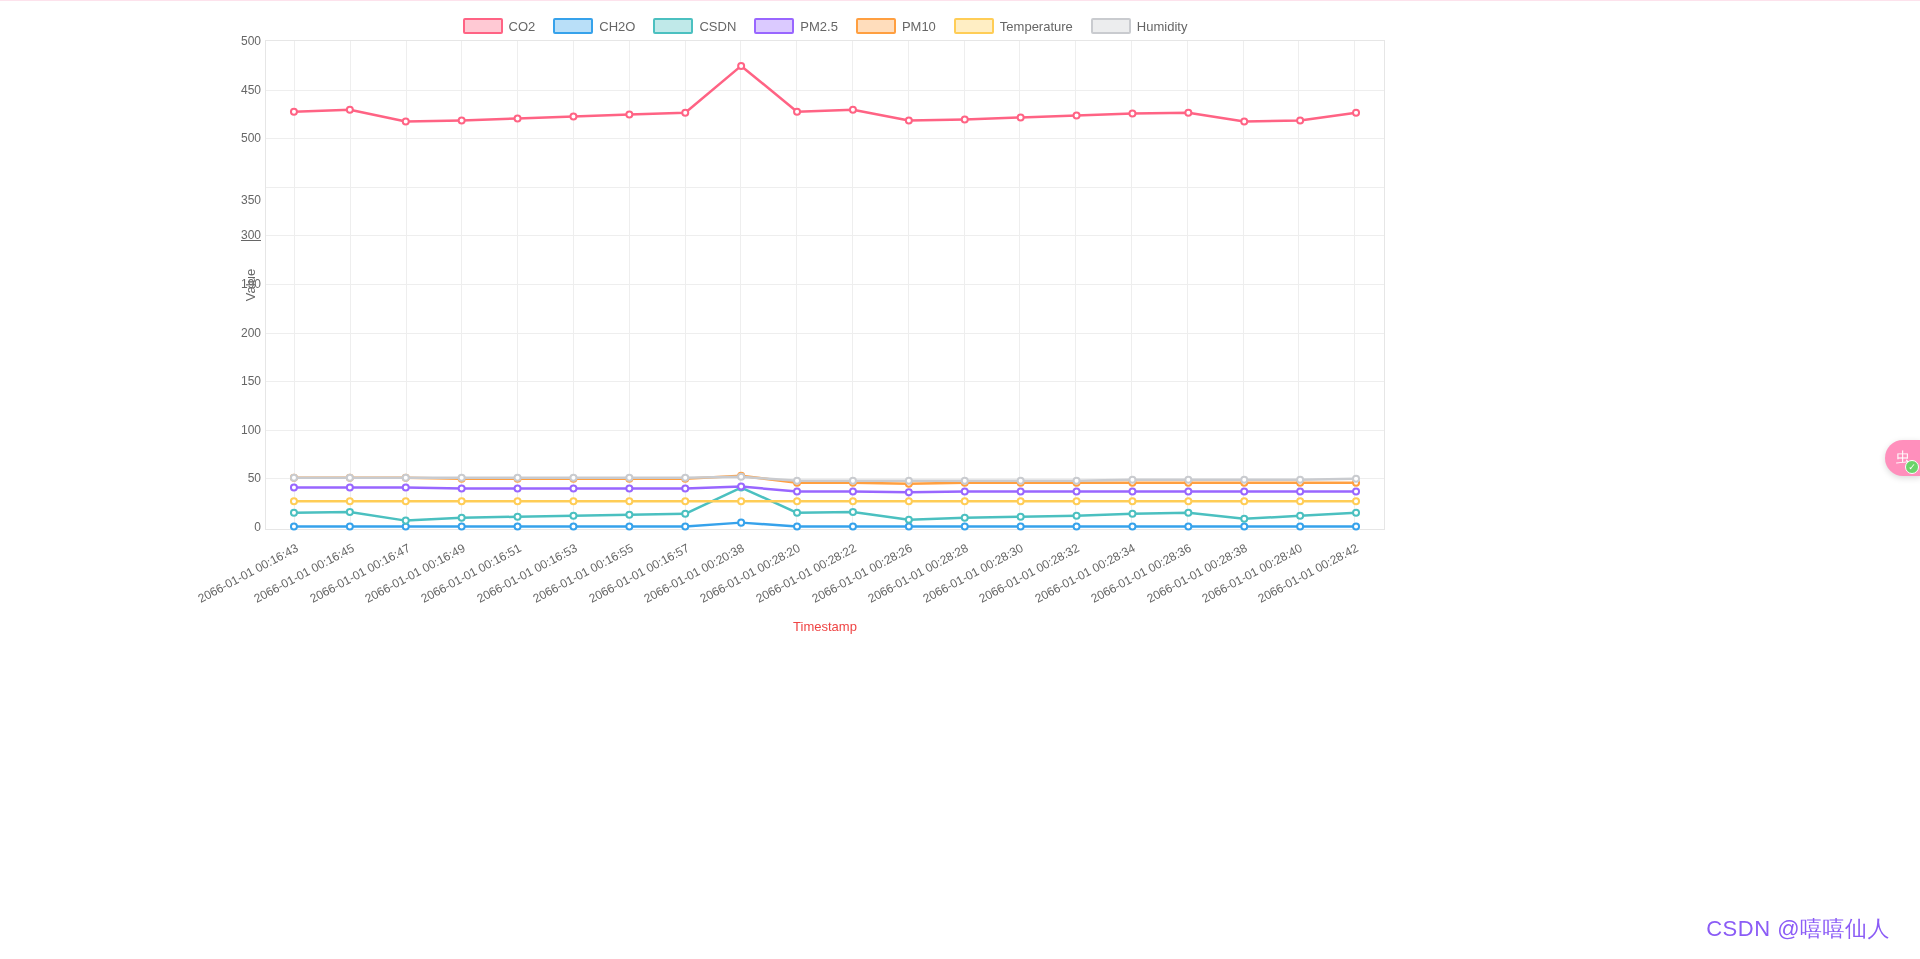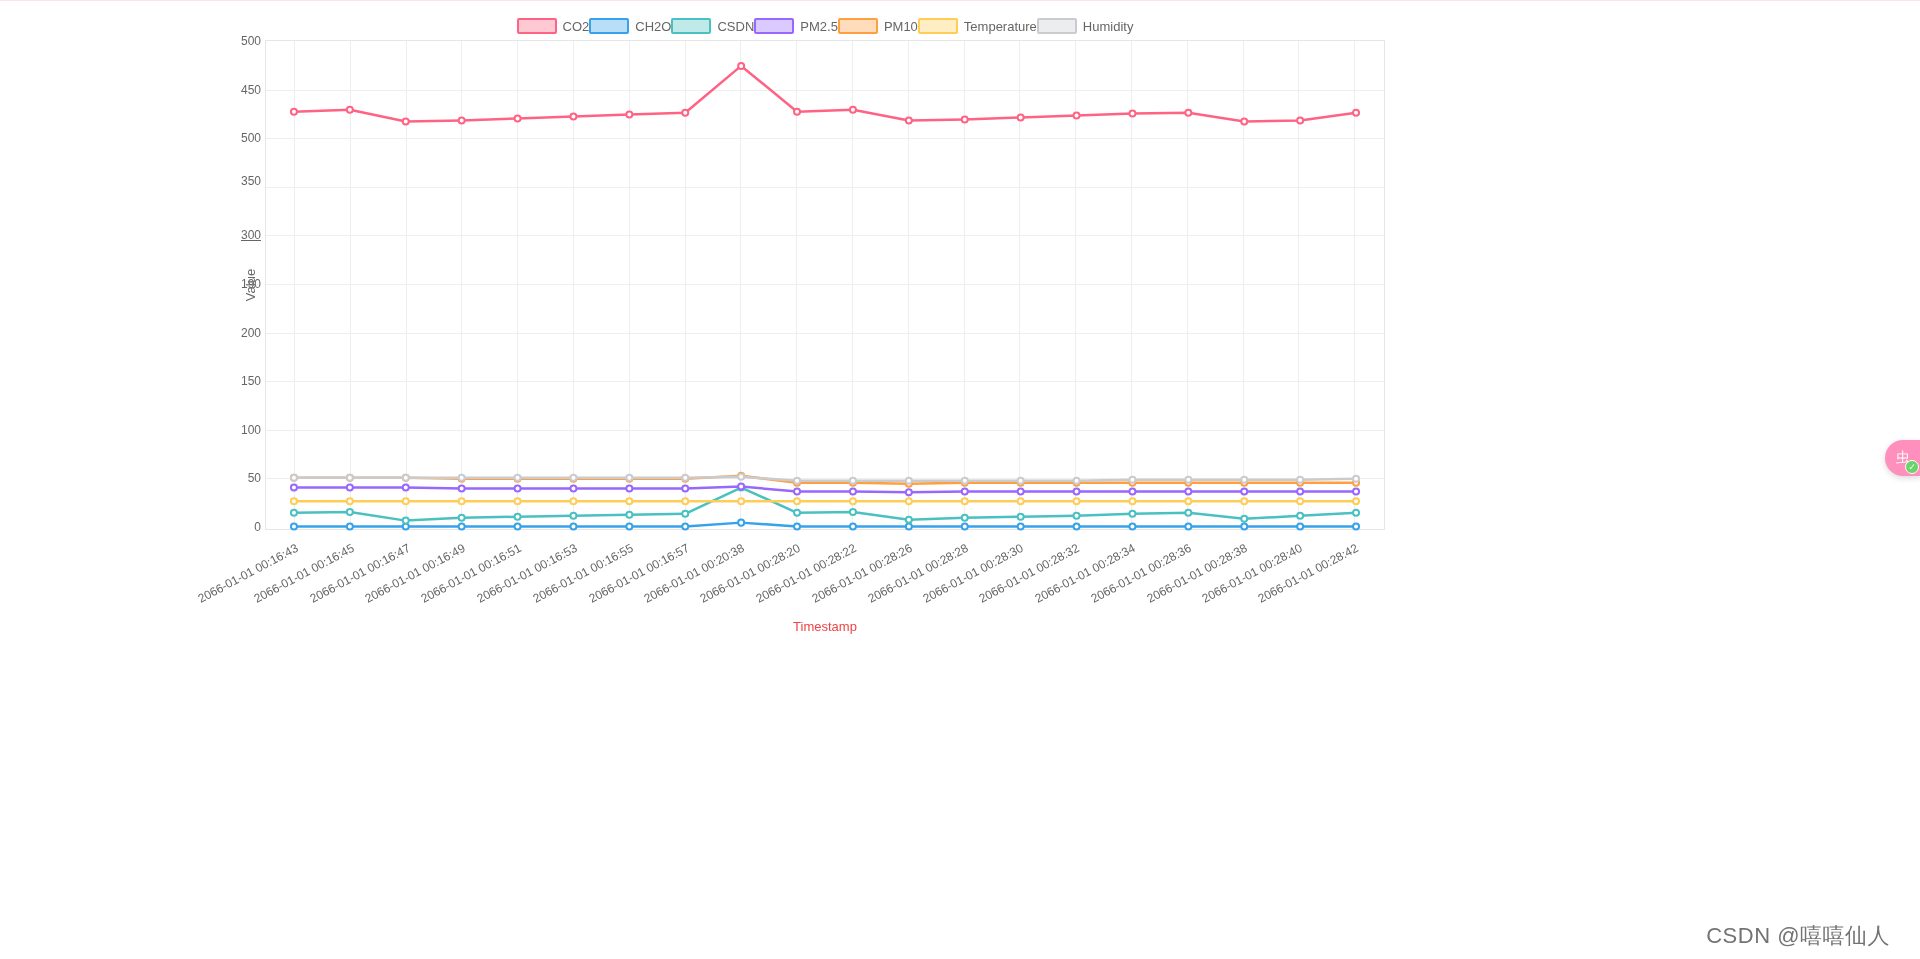--- a/index.html
+++ b/index.html
@@ -27,20 +27,21 @@
     left: 225px;
     top: 18px;
     width: 1200px;
     height: 600px;
   }
 
   
   .legend {
     display: flex;
     justify-content: center;
+    gap: 18px;
     font-size: 13px;
     color: #666;
     margin-bottom: 6px;
     flex-wrap: wrap;
     user-select: none;
   }
   .legend-item {
     display: flex;
     align-items: center;
     gap: 6px;
@@ -125,23 +126,23 @@
     left: 0; top: 0;
     width: 100%;
     height: 100%;
     overflow: visible;
   }
 
   
   .watermark {
     position: absolute;
     right: 30px;
-    bottom: 8px;
+    bottom: 15px;
     font-size: 22px;
-    color: #737373;
+    color: #8b5cf6;
     letter-spacing: 0.5px;
     user-select: none;
   }
 
   
   .side-badge {
     position: absolute;
     right: -1px;
     top: 440px;
     width: 36px;
@@ -237,21 +238,21 @@
       <div class="grid-h" style="top: 388.8px;"></div>
       <div class="grid-h" style="top: 437.4px;"></div>
     <div class="y-ticks" id="yticks">
         <div class="y-tick" style="top: 486px;">0</div>
         <div class="y-tick" style="top: 437.4px;">50</div>
         <div class="y-tick" style="top: 388.8px;">100</div>
         <div class="y-tick" style="top: 340.2px;">150</div>
         <div class="y-tick" style="top: 291.6px;">200</div>
         <div class="y-tick" style="top: 243px;">190</div>
         <div class="y-tick" style="top: 194.4px; text-decoration: underline;">300</div>
-        <div class="y-tick" style="top: 140px;">350</div>
+        <div class="y-tick" style="top: 159px;">350</div>
         <div class="y-tick" style="top: 97.2px;">500</div>
         <div class="y-tick" style="top: 48.6px;">450</div>
         <div class="y-tick" style="top: 0px;">500</div>
       </div>
     <div class="x-ticks" id="xticks">
         <div class="x-tick" style="left: 27.9px; top: 6px; transform: translate(-100%, 0px) rotate(-28deg); transform-origin: right top;">2066-01-01 00:16:43</div>
         <div class="x-tick" style="left: 83.7px; top: 6px; transform: translate(-100%, 0px) rotate(-28deg); transform-origin: right top;">2066-01-01 00:16:45</div>
         <div class="x-tick" style="left: 139.5px; top: 6px; transform: translate(-100%, 0px) rotate(-28deg); transform-origin: right top;">2066-01-01 00:16:47</div>
         <div class="x-tick" style="left: 195.3px; top: 6px; transform: translate(-100%, 0px) rotate(-28deg); transform-origin: right top;">2066-01-01 00:16:49</div>
         <div class="x-tick" style="left: 251.1px; top: 6px; transform: translate(-100%, 0px) rotate(-28deg); transform-origin: right top;">2066-01-01 00:16:51</div>

